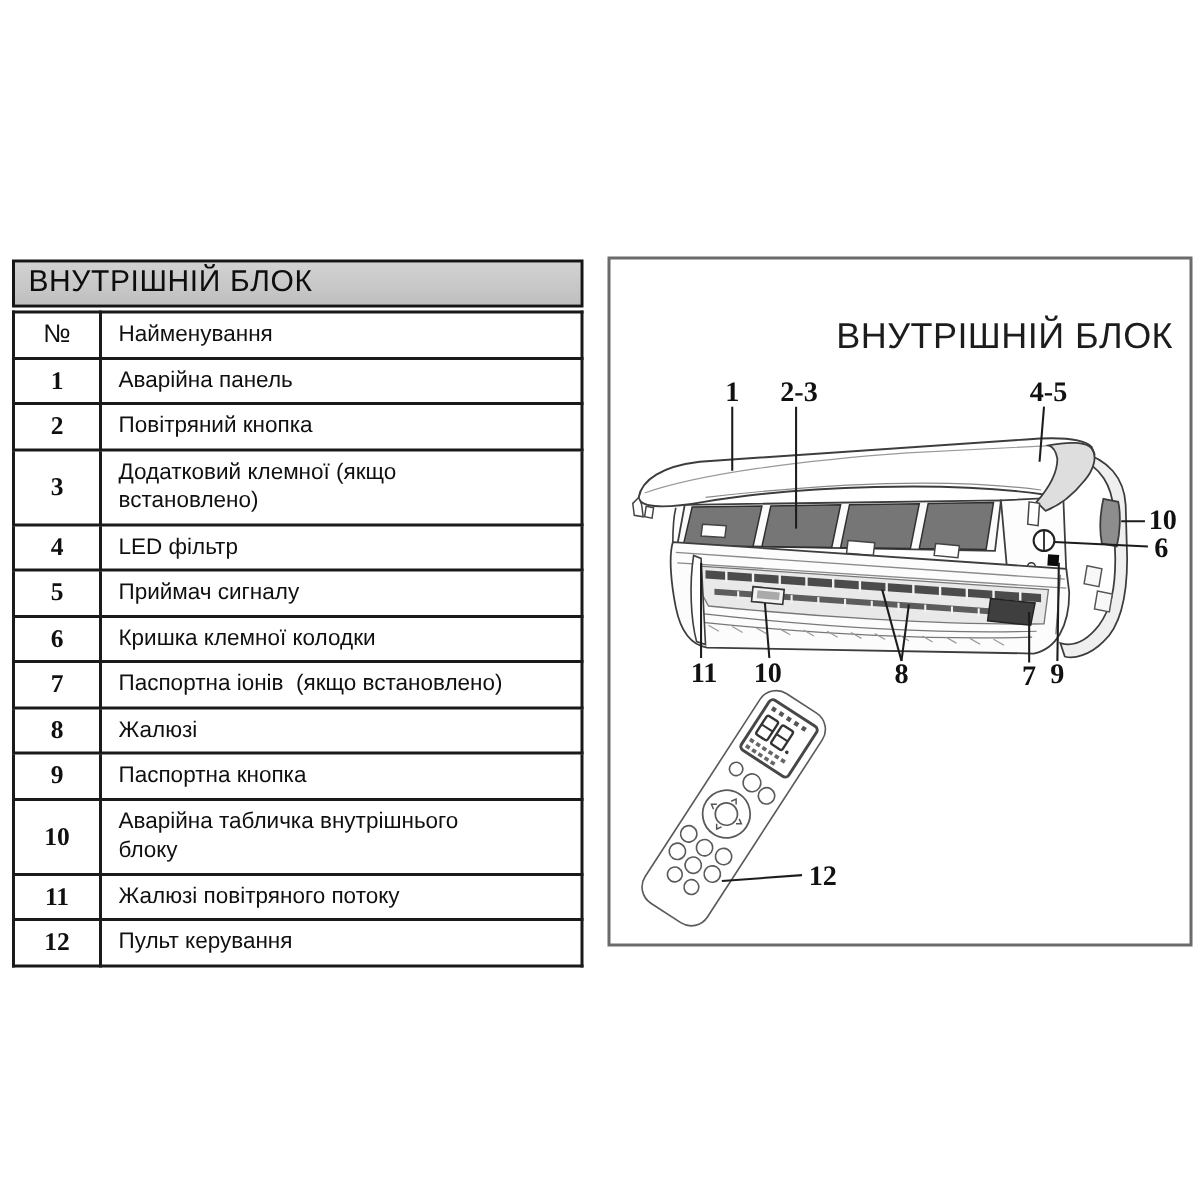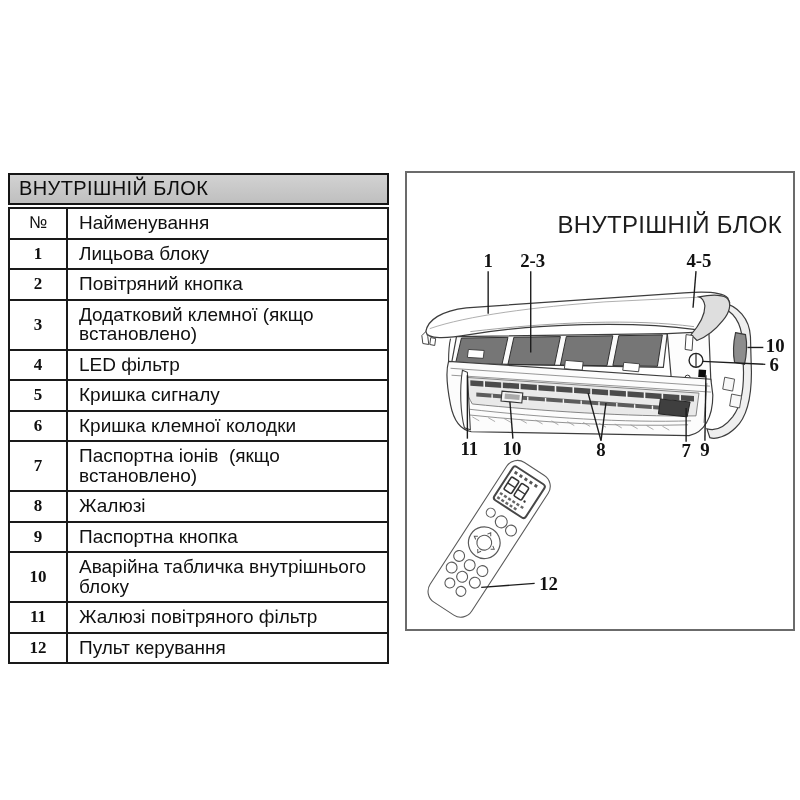--- a/index.html
+++ b/index.html
@@ -24,21 +24,21 @@
   }
   .cell-num {
     width:52px; text-align:center;
     font-family:"Liberation Serif", serif; font-weight:bold;
     font-size:17px; color:#101010; padding:4px 2px;
   }
   thead .cell-num {
     font-family:"Liberation Sans", sans-serif; font-weight:normal;
   }
   .cell-name {
-    font-size:19px; color:#101010; text-align:left; font-weight:normal;
+    font-size:15px; color:#101010; text-align:left; font-weight:normal;
     padding:4px 6px 5px 11px; white-space:pre-wrap; line-height:19.5px;
   }
   
   .diagram {
     position:absolute; left:405px; top:171px; width:390px; height:460px;
     box-sizing:border-box; border:2px solid #6b6b6b; background:#fff;
   }
   .diagram-title {
     position:absolute; top:38px; right:11px;
     font-size:24px; color:#1c1c1c; letter-spacing:.3px;
@@ -57,38 +57,38 @@
   <table>
     <thead>
       <tr>
         <th class="cell-num">№</th>
         <th class="cell-name">Найменування</th>
       </tr>
     </thead>
     <tbody>
         <tr>
     <td class="cell-num">1</td>
-    <td class="cell-name">Лицьова блоку</td>
+    <td class="cell-name">Аварійна панель</td>
   </tr>
         <tr>
     <td class="cell-num">2</td>
     <td class="cell-name">Повітряний кнопка</td>
   </tr>
         <tr>
     <td class="cell-num">3</td>
     <td class="cell-name">Додатковий клемної (якщо
 встановлено)</td>
   </tr>
         <tr>
     <td class="cell-num">4</td>
     <td class="cell-name">LED фільтр</td>
   </tr>
         <tr>
     <td class="cell-num">5</td>
-    <td class="cell-name">Кришка сигналу</td>
+    <td class="cell-name">Приймач сигналу</td>
   </tr>
         <tr>
     <td class="cell-num">6</td>
     <td class="cell-name">Кришка клемної колодки</td>
   </tr>
         <tr>
     <td class="cell-num">7</td>
     <td class="cell-name">Паспортна іонів  (якщо встановлено)</td>
   </tr>
         <tr>
@@ -99,21 +99,21 @@
     <td class="cell-num">9</td>
     <td class="cell-name">Паспортна кнопка</td>
   </tr>
         <tr>
     <td class="cell-num">10</td>
     <td class="cell-name">Аварійна табличка внутрішнього
 блоку</td>
   </tr>
         <tr>
     <td class="cell-num">11</td>
-    <td class="cell-name">Жалюзі повітряного фільтр</td>
+    <td class="cell-name">Жалюзі повітряного потоку</td>
   </tr>
         <tr>
     <td class="cell-num">12</td>
     <td class="cell-name">Пульт керування</td>
   </tr>
       </tbody>
   </table>
 </div>
 
 <div class="diagram">

